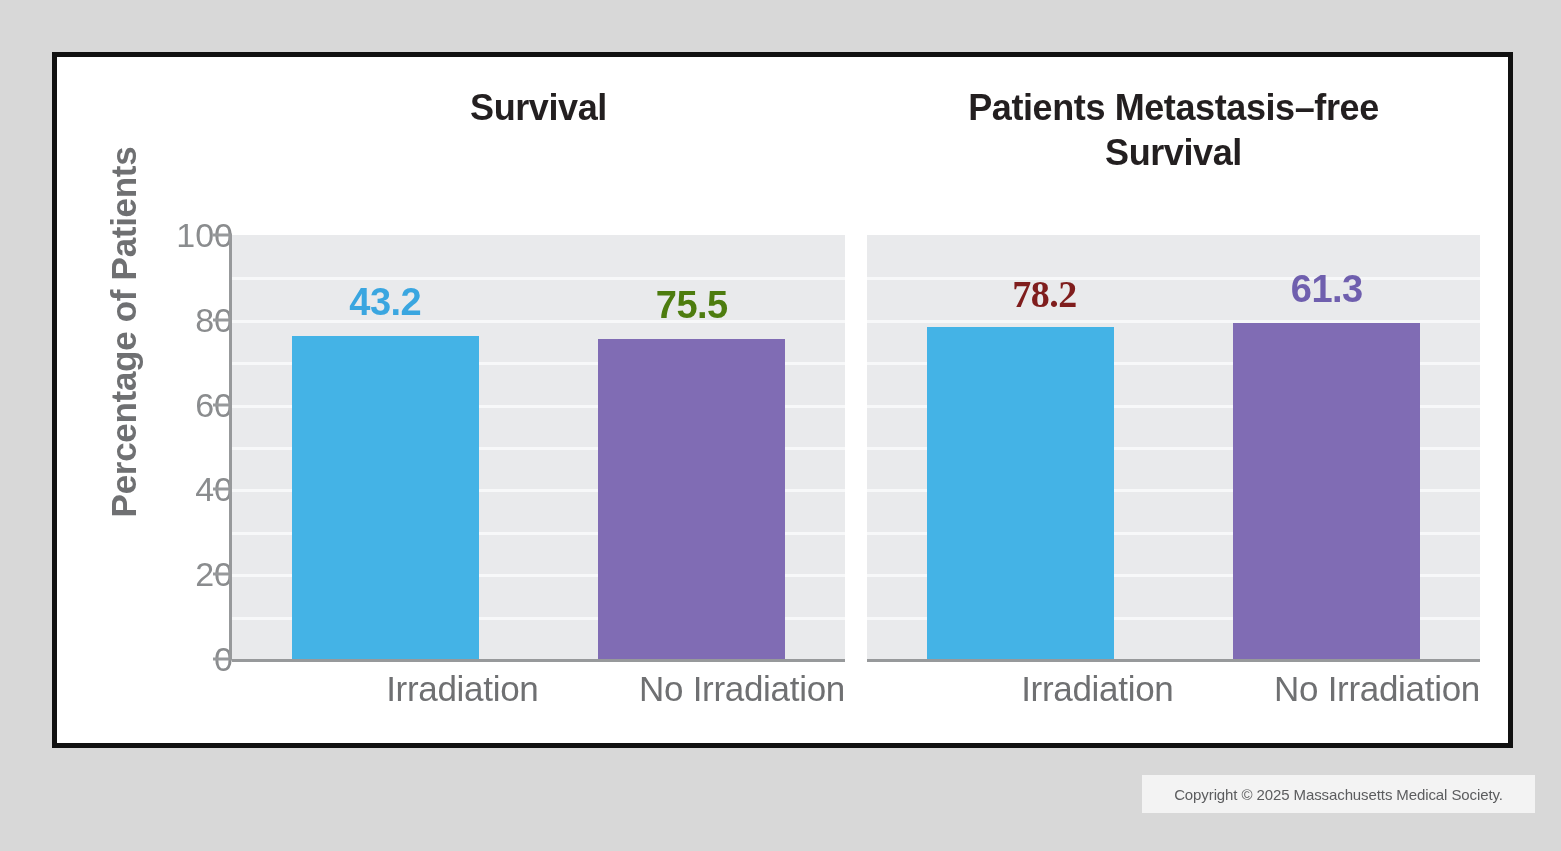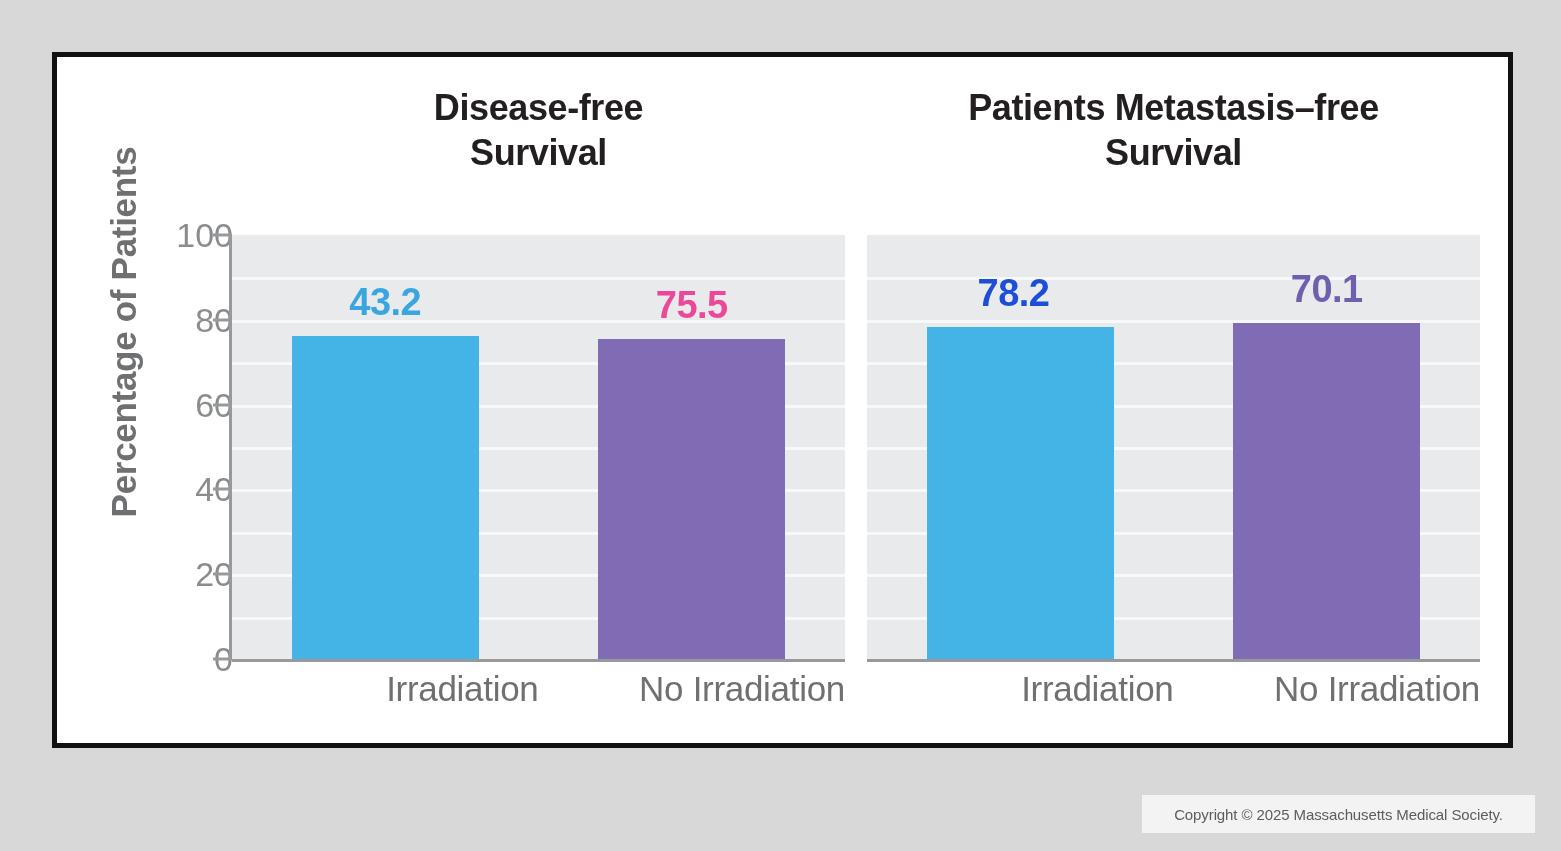--- a/index.html
+++ b/index.html
@@ -163,21 +163,21 @@
     font-weight: 400;
     color: #6f7072;
     white-space: nowrap;
     letter-spacing: -0.3px;
   }
 
   
   #copyright {
     position: absolute;
     left: 1142px;
-    top: 795px;
+    top: 775px;
     width: 393px;
     height: 38px;
     background: #f3f3f3;
     display: flex;
     align-items: center;
     justify-content: center;
     font-size: 15px;
     color: #5b5c5e;
     letter-spacing: -0.1px;
     white-space: nowrap;
@@ -196,21 +196,20 @@
         <div class="y-tick-label" style="top: 517.2px;">20</div>
         <div class="y-tick-label" style="top: 432.4px;">40</div>
         <div class="y-tick-label" style="top: 347.6px;">60</div>
         <div class="y-tick-label" style="top: 262.8px;">80</div>
         <div class="y-tick-label" style="top: 178px;">100</div>
       </div>
 
     <div id="y-axis-spine"></div>
 
     <div class="panel-title" id="panel-title-0">
-        <div>Disease-free</div>
         <div>Survival</div>
       </div>
     <div class="panel-title" id="panel-title-1">
         <div>Patients Metastasis–free</div>
         <div>Survival</div>
       </div>
 
     <div class="panel" id="panel-0">
         <div class="gridline" style="top: 381.6px;"></div>
         <div class="gridline" style="top: 339.2px;"></div>
@@ -241,24 +240,24 @@
       </div>
 
   <div class="y-tick-mark" style="top: 602px;"></div>
       <div class="y-tick-mark" style="top: 517.2px;"></div>
       <div class="y-tick-mark" style="top: 432.4px;"></div>
       <div class="y-tick-mark" style="top: 347.6px;"></div>
       <div class="y-tick-mark" style="top: 262.8px;"></div>
       <div class="y-tick-mark" style="top: 178px;"></div>
       <div class="value-label value-blue" style="color: rgb(58, 166, 224); left: 234.75px; width: 187px; top: 223.912px;">43.2</div>
       <div class="x-label" style="left: 175px; width: 306.5px;">Irradiation</div>
-      <div class="value-label value-purple" style="color: #ec4899; left: 541.25px; width: 187px; top: 226.88px;">75.5</div>
+      <div class="value-label value-purple" style="color: #4d7c0f; left: 541.25px; width: 187px; top: 226.88px;">75.5</div>
       <div class="x-label" style="left: 481.5px; width: 306.5px;">No Irradiation</div>
-      <div class="value-label value-blue" style="color: #1d4ed8; left: 863px; width: 187px; top: 215.432px;">78.2</div>
+      <div class="value-label value-blue" style="color: #7f1d1d; left: 894px; width: 187px; top: 215.432px; font-family: Liberation Serif, serif;">78.2</div>
       <div class="x-label" style="left: 810px; width: 306.5px;">Irradiation</div>
-      <div class="value-label value-purple" style="color: rgb(111, 95, 174); left: 1176.25px; width: 187px; top: 211.192px;">70.1</div>
+      <div class="value-label value-purple" style="color: rgb(111, 95, 174); left: 1176.25px; width: 187px; top: 211.192px;">61.3</div>
       <div class="x-label" style="left: 1116.5px; width: 306.5px;">No Irradiation</div>
     </div>
 </div>
 
 <div id="copyright">
   <span>Copyright © 2025 Massachusetts Medical Society.</span>
 </div>
 
 </body></html>

